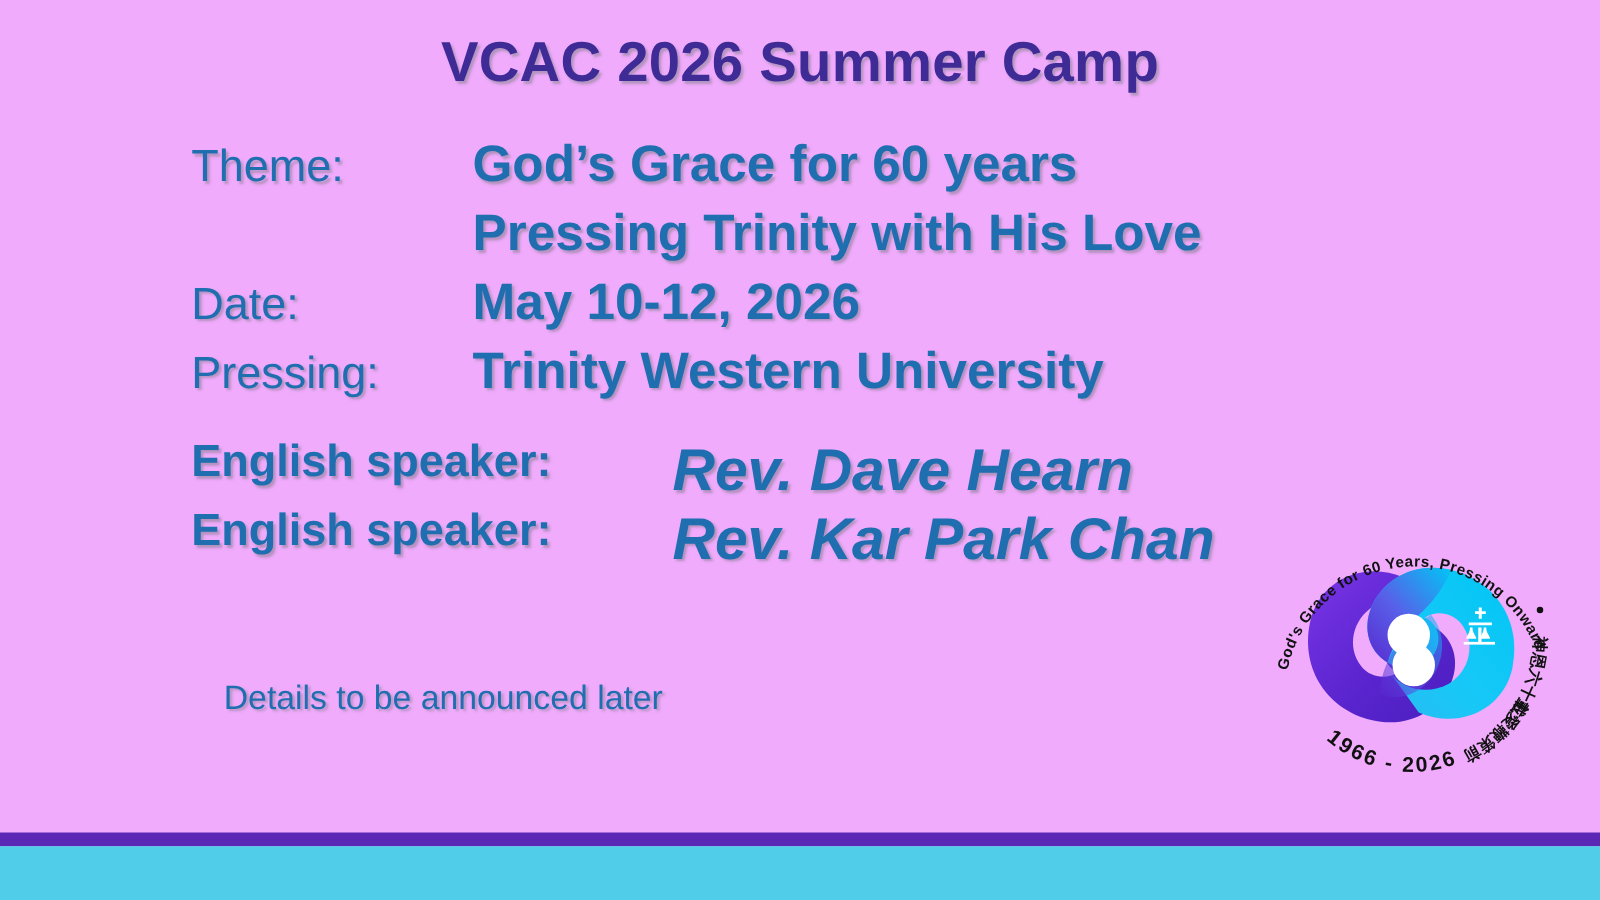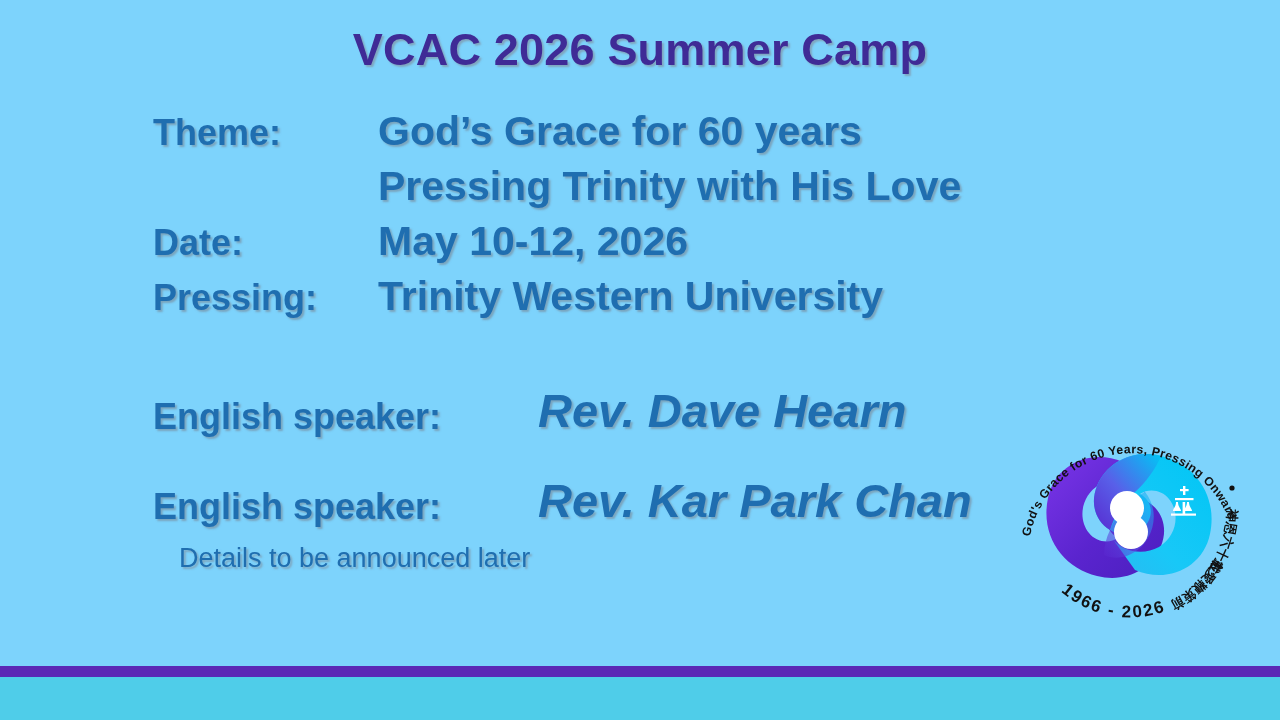--- a/index.html
+++ b/index.html
@@ -14,21 +14,21 @@
     overflow: hidden;
     font-family: "Liberation Sans", sans-serif;
     position: relative;
   }
 
   #slide {
     position: absolute;
     left: 0; top: 0;
     width: 1280px;
     height: 720px;
-    background: #7dd3fc;
+    background: #f0abfc;
     overflow: hidden;
   }
 
   
   .slide-title {
     position: absolute;
     left: 0;
     top: 24px;
     width: 1280px;
     text-align: center;
@@ -49,21 +49,21 @@
   }
   .info-row {
     display: flex;
     align-items: baseline;
     height: 55px;
   }
   .info-label {
     width: 195px;
     flex: 0 0 195px;
     font-size: 36px;
-    font-weight: bold;
+    font-weight: normal;
     color: #1F6EB0;
     text-shadow: 2px 2px 2px rgba(120,120,130,0.5);
     white-space: nowrap;
   }
   .info-value {
     font-size: 41px;
     font-weight: bold;
     color: #1F6EB0;
     text-shadow: 2px 2px 2px rgba(120,120,130,0.5);
     white-space: nowrap;
@@ -73,23 +73,22 @@
 
   
   .speaker-block {
     position: absolute;
     left: 153px;
     top: 348px;
     width: 830px;
   }
   .speaker-row {
     display: flex;
-    align-items: flex-end;
+    align-items: flex-start;
     height: 55px;
-    margin-top: 35px;
   }
   .speaker-label {
     width: 385px;
     flex: 0 0 385px;
     font-size: 36px;
     font-weight: bold;
     color: #1F6EB0;
     text-shadow: 2px 2px 2px rgba(120,120,130,0.5);
     white-space: nowrap;
   }

